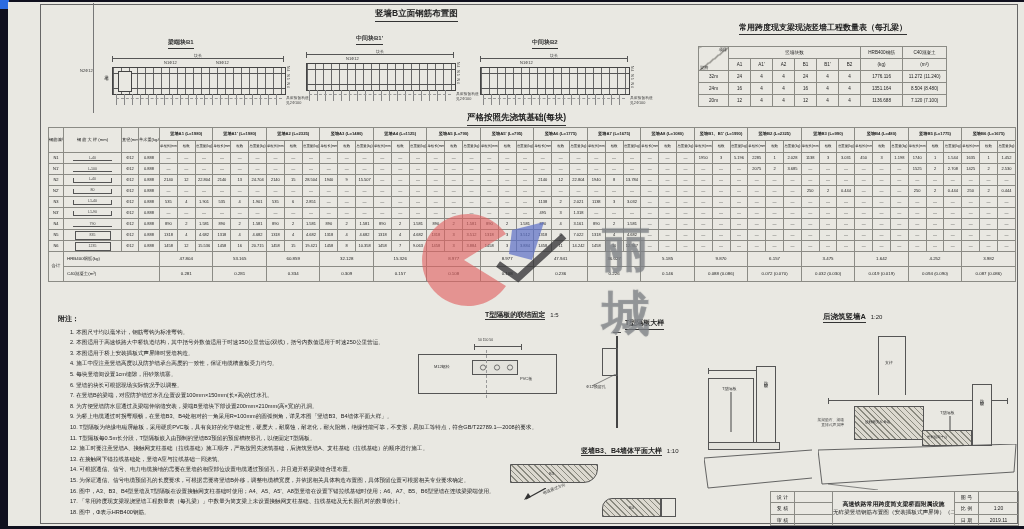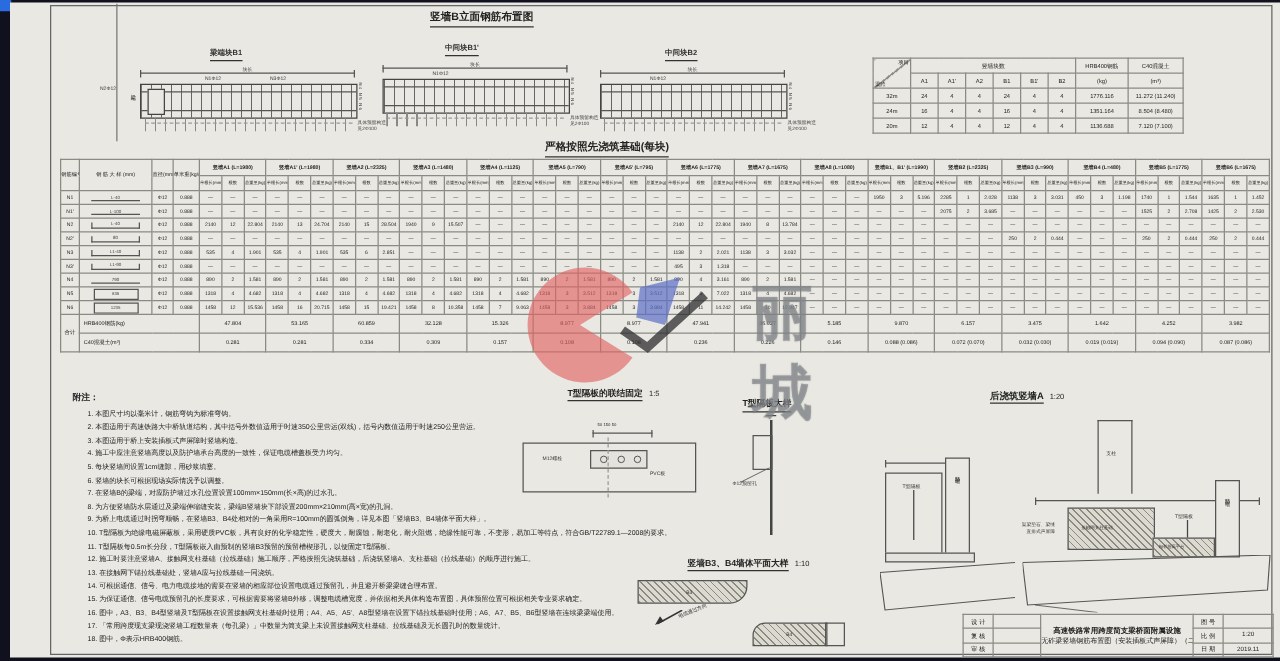--- a/index.html
+++ b/index.html
@@ -5,21 +5,21 @@
   html,body{margin:0;padding:0;background:#10101e;width:1024px;height:529px;overflow:hidden;
     font-family:"Liberation Sans","DejaVu Sans",sans-serif;}
   #stage{position:absolute;left:0;top:0;width:1024px;height:529px;}
   .abs{position:absolute;}
   
   .sheet{position:absolute;left:8px;top:2px;width:1016px;height:524px;background:#e9e8e2;color:#333;}
   .frame{position:absolute;left:32px;top:2px;right:6px;bottom:2px;border:1px solid #666;}
   .foldline{position:absolute;left:85px;top:1px;width:1px;height:110px;background:#777;}
   .bluesq{position:absolute;left:0;top:0;width:9px;height:9px;background:#2b6be0;}
   .u{border-bottom:1px solid #333;padding-bottom:1px;}
-  .dtitle{font-weight:bold;font-size:8.5px;color:#222;white-space:nowrap;}
+  .dtitle{font-weight:bold;font-size:8.5px;color:#222;white-space:nowrap;margin-left:31px;}
   .scale{font-size:6px;font-weight:normal;margin-left:3px;}
   
   .elev-title{font-size:6px;font-weight:bold;white-space:nowrap;}
   .dim{position:absolute;border-top:1px solid #555;}
   .dim:before,.dim:after{content:"";position:absolute;top:-3px;width:1px;height:6px;background:#555;}
   .dim:before{left:0;}.dim:after{right:0;}
   .dim>span{position:absolute;left:50%;top:-6px;transform:translateX(-50%);font-size:4px;color:#444;background:transparent;white-space:nowrap;}
   .grid{position:absolute;border:1px solid #444;
     background:repeating-linear-gradient(90deg,#666 0 1px,transparent 1px 8px);}
   .grid:before,.grid:after{content:"";position:absolute;left:0;right:0;border-top:1px solid #555;}
@@ -122,20 +122,21 @@
         </div>
       <div class="lbl" style="left:50px;top:22px;">N1Φ12</div>
       <div class="grid" style="left:10px;top:29px;width:148px;height:26px;"></div>
       <div class="ticks" style="left:13px;top:56px;width:142px;height:11px;"></div>
       <div class="lbl vtext" style="left:160px;top:28px;height:26px;font-size:3.4px;">N4 N5 N6</div>
       <div class="lbl2" style="left:160px;top:58px;">
         <span>具体预留构造</span><br><span>见2Φ100</span>
       </div>
     </div>
 
+    <div class="abs dtitle u" style="left:700px;top:20px;font-size:8px;">常用跨度现支梁现浇竖墙工程数量表（每孔梁）</div>
     <div class="abs" id="span-qty" style="left:690px;top:44px;width:248px;height:60px;">
         <table style="width:100%">
           <colgroup>
             <col style="width:30px">
             <col span="6" style="width:22px">
             <col style="width:42px">
             <col style="width:44px">
           </colgroup>
           <tbody>
             <tr>

